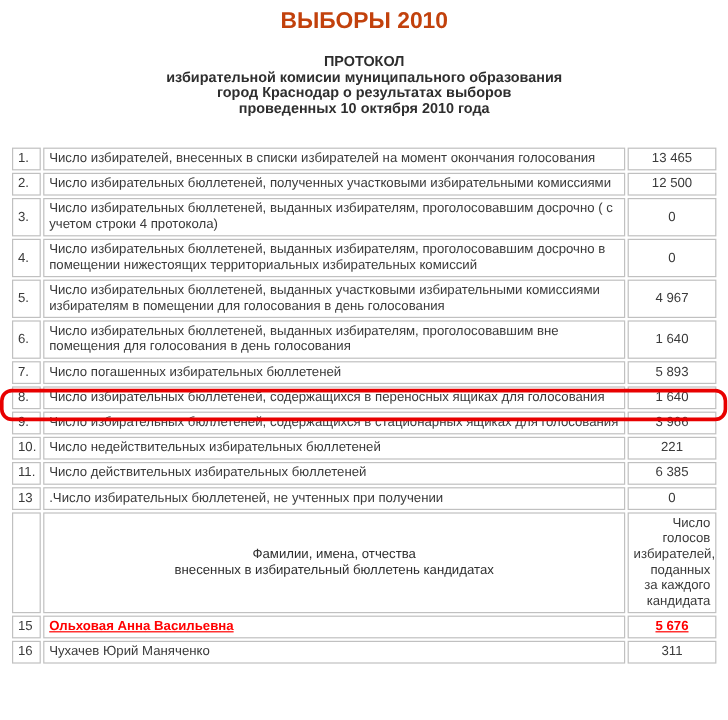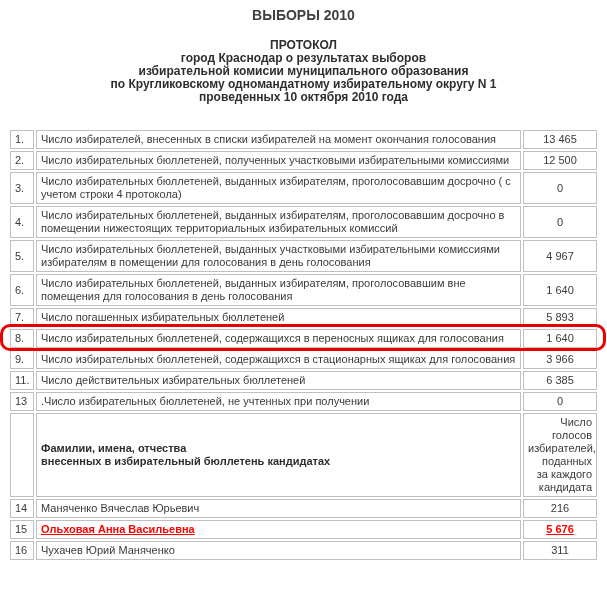--- a/index.html
+++ b/index.html
@@ -7,23 +7,23 @@
     width: 607px; height: 600px;
     background: #ffffff;
     font-family: "Liberation Sans", sans-serif;
     color: #3a3a3a;
     position: relative;
     overflow: hidden;
   }
   .page-title {
     margin-top: 7px;
     text-align: center;
-    font-size: 14px;
+    font-size: 19px;
     font-weight: bold;
-    color: #404040;
+    color: #c2410c;
   }
   .protocol-block {
     margin-top: 16px;
     text-align: center;
     font-weight: bold;
     font-size: 12px;
     line-height: 13px;
     color: #2e2e2e;
   }
   table.results {
@@ -38,21 +38,21 @@
     padding: 2px 4px;
     font-size: 11px;
     line-height: 13px;
     vertical-align: middle;
     overflow: hidden;
   }
   col.c-num { width: 24px; }
   col.c-val { width: 74px; }
   td.num { text-align: left; padding-left: 5px; }
   td.val { text-align: center; padding-left: 1px; padding-right: 1px; margin-top: 44px; }
-  td.names-hdr { font-weight: bold; color: #2e2e2e; }
+  td.names-hdr { text-align: center; font-weight: normal; color: #2e2e2e; }
   td.votes-hdr { text-align: right; padding: 3px 2px; }
   tr.red-row td.label, tr.red-row td.val {
     color: #ff0000;
     font-weight: bold;
     text-decoration: underline;
   }
   .highlight-box {
     position: absolute;
     left: 0;
     width: 606px;
@@ -62,23 +62,22 @@
     pointer-events: none;
   }
 </style>
 </head>
 <body>
 
 <div class="page-title">ВЫБОРЫ 2010</div>
 
 <div class="protocol-block">
   <div>ПРОТОКОЛ</div>
+  <div>избирательной комисии муниципального образования</div>
   <div>город Краснодар о результатах выборов</div>
-  <div>избирательной комисии муниципального образования</div>
-  <div>по Кругликовскому одномандатному избирательному округу N 1</div>
   <div>проведенных 10 октября 2010 года</div>
 </div>
 
 <table class="results">
   <colgroup>
       <col class="c-num">
       <col class="c-text">
       <col class="c-val">
     </colgroup>
   <tbody>
@@ -121,42 +120,42 @@
     <td class="num">8.</td>
     <td class="label">Число избирательных бюллетеней, содержащихся в переносных ящиках для голосования</td>
     <td class="val">1 640</td>
   </tr>
   <tr>
     <td class="num">9.</td>
     <td class="label">Число избирательных бюллетеней, содержащихся в стационарных ящиках для голосования</td>
     <td class="val">3 966</td>
   </tr>
   <tr>
+    <td class="num">10.</td>
+    <td class="label">Число недействительных избирательных бюллетеней</td>
+    <td class="val">221</td>
+  </tr>
+  <tr>
     <td class="num">11.</td>
     <td class="label">Число действительных избирательных бюллетеней</td>
     <td class="val">6 385</td>
   </tr>
   <tr>
     <td class="num">13</td>
     <td class="label">.Число избирательных бюллетеней, не учтенных при получении</td>
     <td class="val">0</td>
   </tr>
   <tr>
     <td class="num"></td>
     <td class="names-hdr">
       <div>Фамилии, имена, отчества</div>
       <div>внесенных в избирательный бюллетень кандидатах</div>
     </td>
     <td class="votes-hdr">Число голосов избирателей, поданных за каждого кандидата</td>
   </tr>
-  <tr>
-    <td class="num">14</td>
-    <td class="label">Маняченко Вячеслав Юрьевич</td>
-    <td class="val">216</td>
-  </tr>
   <tr class="red-row">
     <td class="num">15</td>
     <td class="label">Ольховая Анна Васильевна</td>
     <td class="val">5 676</td>
   </tr>
   <tr>
     <td class="num">16</td>
     <td class="label">Чухачев Юрий Маняченко</td>
     <td class="val">311</td>
   </tr>

